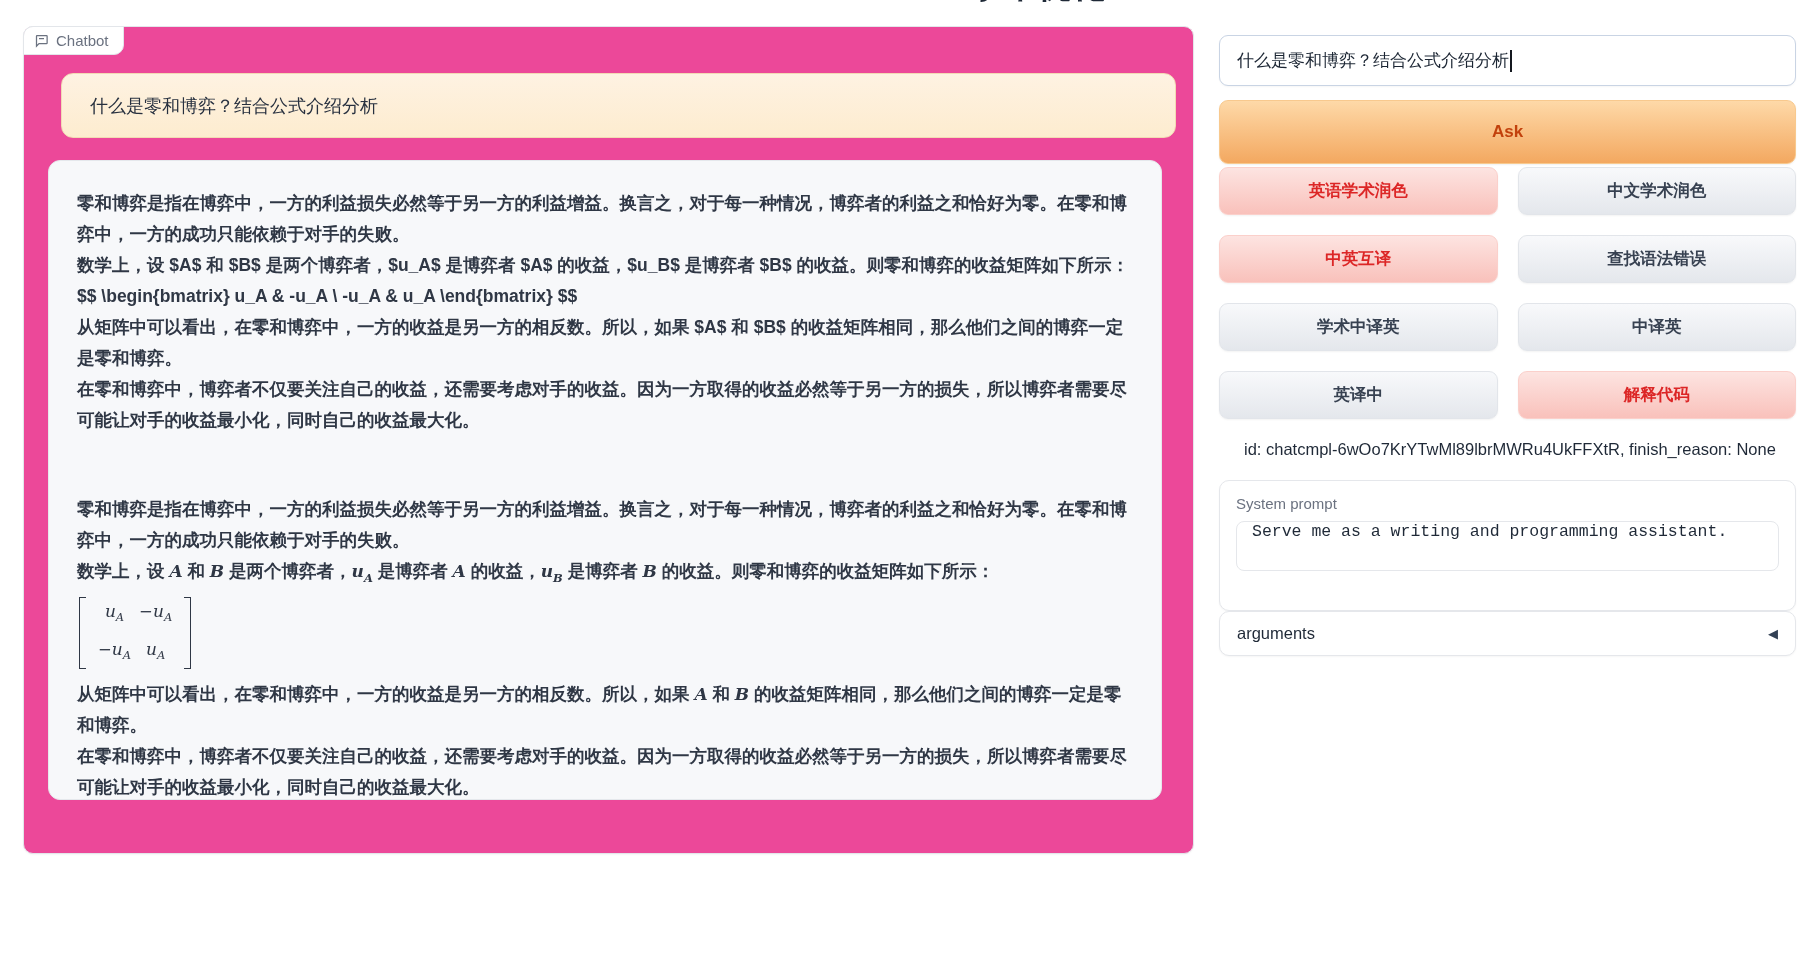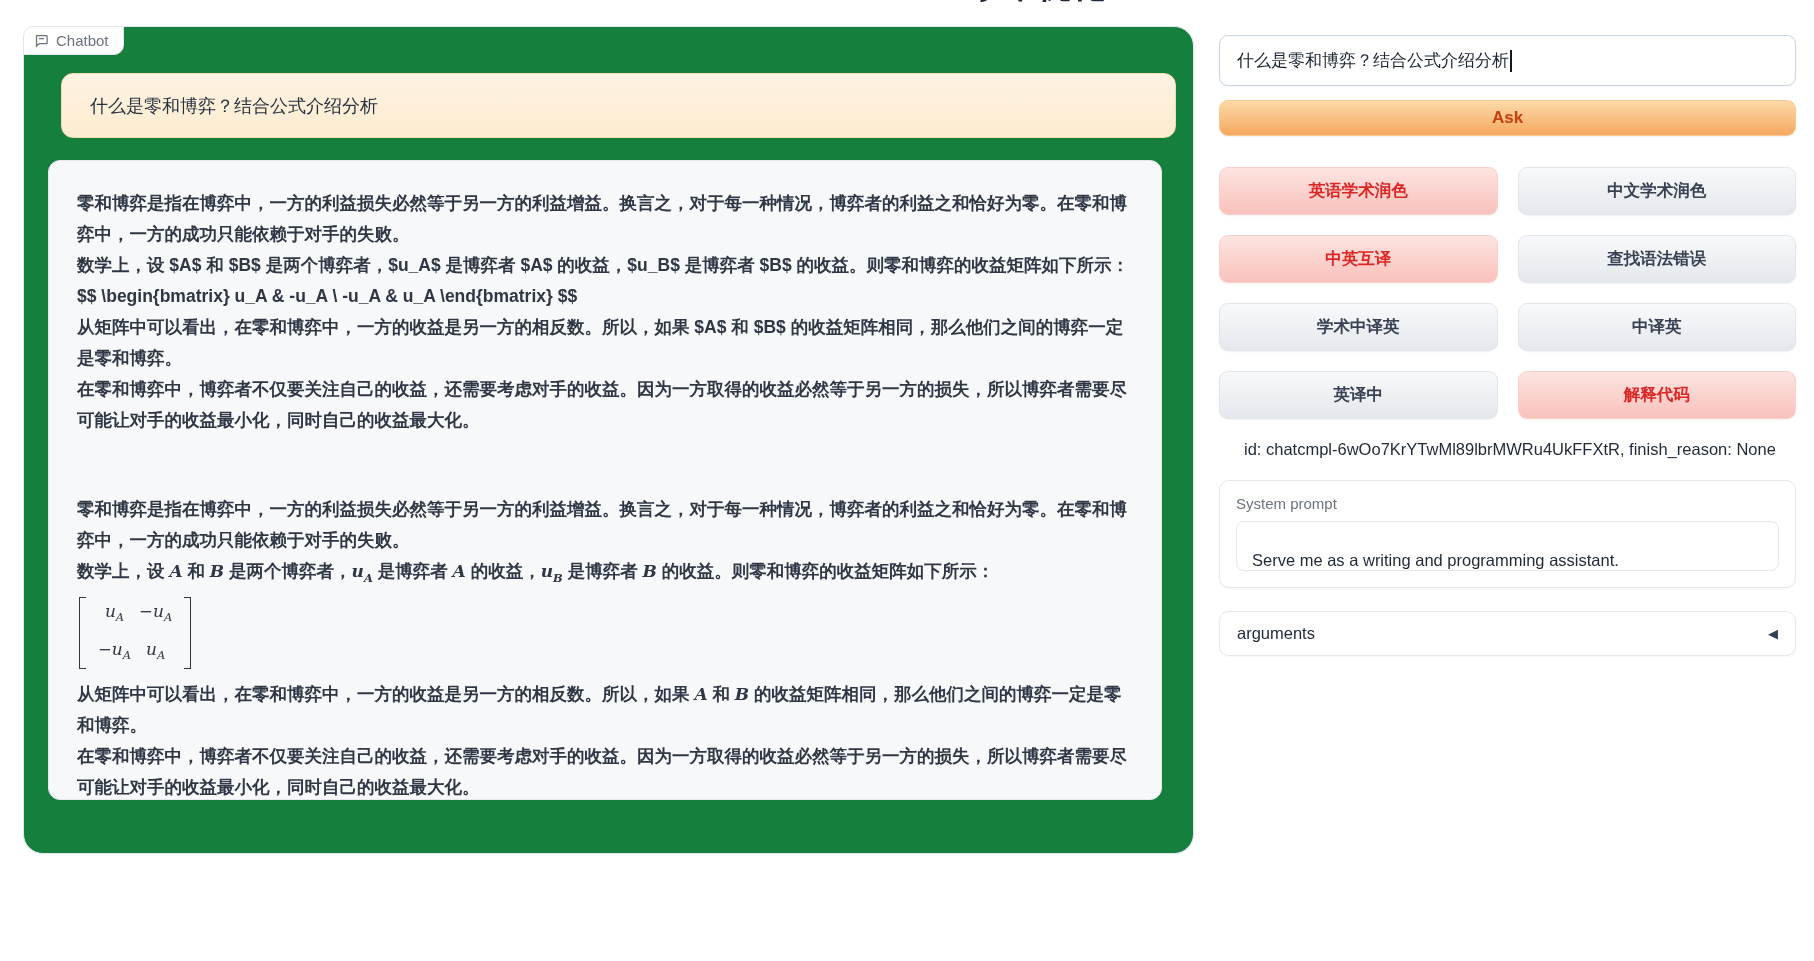--- a/index.html
+++ b/index.html
@@ -6,21 +6,21 @@
   html,body { width:1814px; height:961px; background:#ffffff; overflow:hidden;
     font-family:"Liberation Sans","DejaVu Sans",sans-serif; }
   body { position:relative; }
 
   
   .cropped-title { position:absolute; top:-36px; left:660px; width:600px; text-align:center;
     font-size:34px; line-height:42px; font-weight:700; color:#1f2937; }
 
   
   .chat-panel { position:absolute; left:23px; top:26px; width:1171px; height:828px;
-    background:#15803d; border:1px solid #e3e6ea; border-radius:20px;
+    background:#ec4899; border:1px solid #e3e6ea; border-radius:10px;
     box-shadow:0 1px 2px rgba(0,0,0,.04); }
   .chat-label { position:absolute; left:-1px; top:-1px; display:flex; align-items:center; gap:7px;
     background:#fff; border:1px solid #e3e6ea; border-top-left-radius:10px;
     border-bottom-right-radius:10px; padding:5px 14px 5px 10px;
     color:#6b7280; font-size:15px; }
   .chat-label svg { display:block; }
 
   .user-msg { position:absolute; left:37px; right:17px; top:46px; height:65px;
     background:linear-gradient(180deg,#fef2e2,#fdeccf); border:1px solid #f2dab4;
     border-radius:12px; display:flex; align-items:center; padding:0 28px;
@@ -45,43 +45,43 @@
     font-style:italic; font-size:16.5px; color:#2f3745; }
 
   
   .query-box { position:absolute; left:1219px; top:35px; width:577px; height:51px;
     background:#fff; border:1px solid #c9d4e4; border-radius:9px;
     display:flex; align-items:center; padding:0 17px; font-size:17px; color:#1b2533;
     box-shadow:0 1px 2px rgba(0,0,0,.04); }
   .caret { display:inline-block; width:1.5px; height:22px; background:#14181f; margin-left:1px;
     vertical-align:middle; }
 
-  .ask-btn { position:absolute; left:1219px; top:100px; width:577px; height:36px;
+  .ask-btn { position:absolute; left:1219px; top:100px; width:577px; height:64px;
     background:linear-gradient(180deg,#fed9a8,#f3a860); border:1px solid #f8c98e;
     border-radius:9px; display:flex; align-items:center; justify-content:center;
     font-size:17px; font-weight:700; color:#c2410c; cursor:pointer;
     box-shadow:0 1px 2px rgba(0,0,0,.06); }
 
   .btn-grid { position:absolute; left:1219px; top:167px; width:577px;
     display:grid; grid-template-columns:1fr 1fr; column-gap:20px; row-gap:20px; }
   .act-btn { height:48px; border-radius:9px; display:flex; align-items:center; justify-content:center;
     font-size:16.5px; font-weight:700; cursor:pointer; box-shadow:0 1px 2px rgba(0,0,0,.05); }
   .act-btn.gray { background:linear-gradient(180deg,#f8f9fb,#e4e7ec); border:1px solid #e2e5ea; color:#374151; }
   .act-btn.red  { background:linear-gradient(180deg,#fde4e1,#f9c1bb); border:1px solid #fbd0cb; color:#dc2626; }
 
   .status-line { position:absolute; left:1219px; top:440px; width:577px;
     font-size:16.5px; color:#1f2937;margin-left:25px; }
 
-  .sys-group { position:absolute; left:1219px; top:480px; width:577px; height:108px;
+  .sys-group { position:absolute; left:1219px; top:480px; width:577px; height:131px;
     background:#fff; border:1px solid #e5e7eb; border-radius:10px; padding:14px 16px;
     box-shadow:0 1px 2px rgba(0,0,0,.04); }
   .sys-label { font-size:15px; color:#6b7280; }
   .sys-input { margin-top:9px; height:50px; border:1px solid #e5e7eb; border-radius:8px;
-    background:#fff; display:flex; align-items:flex-end; padding:0 15px;
-    font-size:16.5px; color:#1f2937; }
+    background:#fff; display:flex; align-items:flex-start; padding:0 15px;
+    font-size:16.5px; color:#1f2937;font-family:Liberation Mono, monospace; }
 
   .args-row { position:absolute; left:1219px; top:611px; width:577px; height:45px;
     background:#fff; border:1px solid #e5e7eb; border-radius:10px;
     display:flex; align-items:center; justify-content:space-between; padding:0 17px;
     font-size:16.5px; color:#1f2937; cursor:pointer; box-shadow:0 1px 2px rgba(0,0,0,.04); }
   .args-arrow { font-size:13px; color:#334155; }
 </style>
 </head>
 <body>
 

